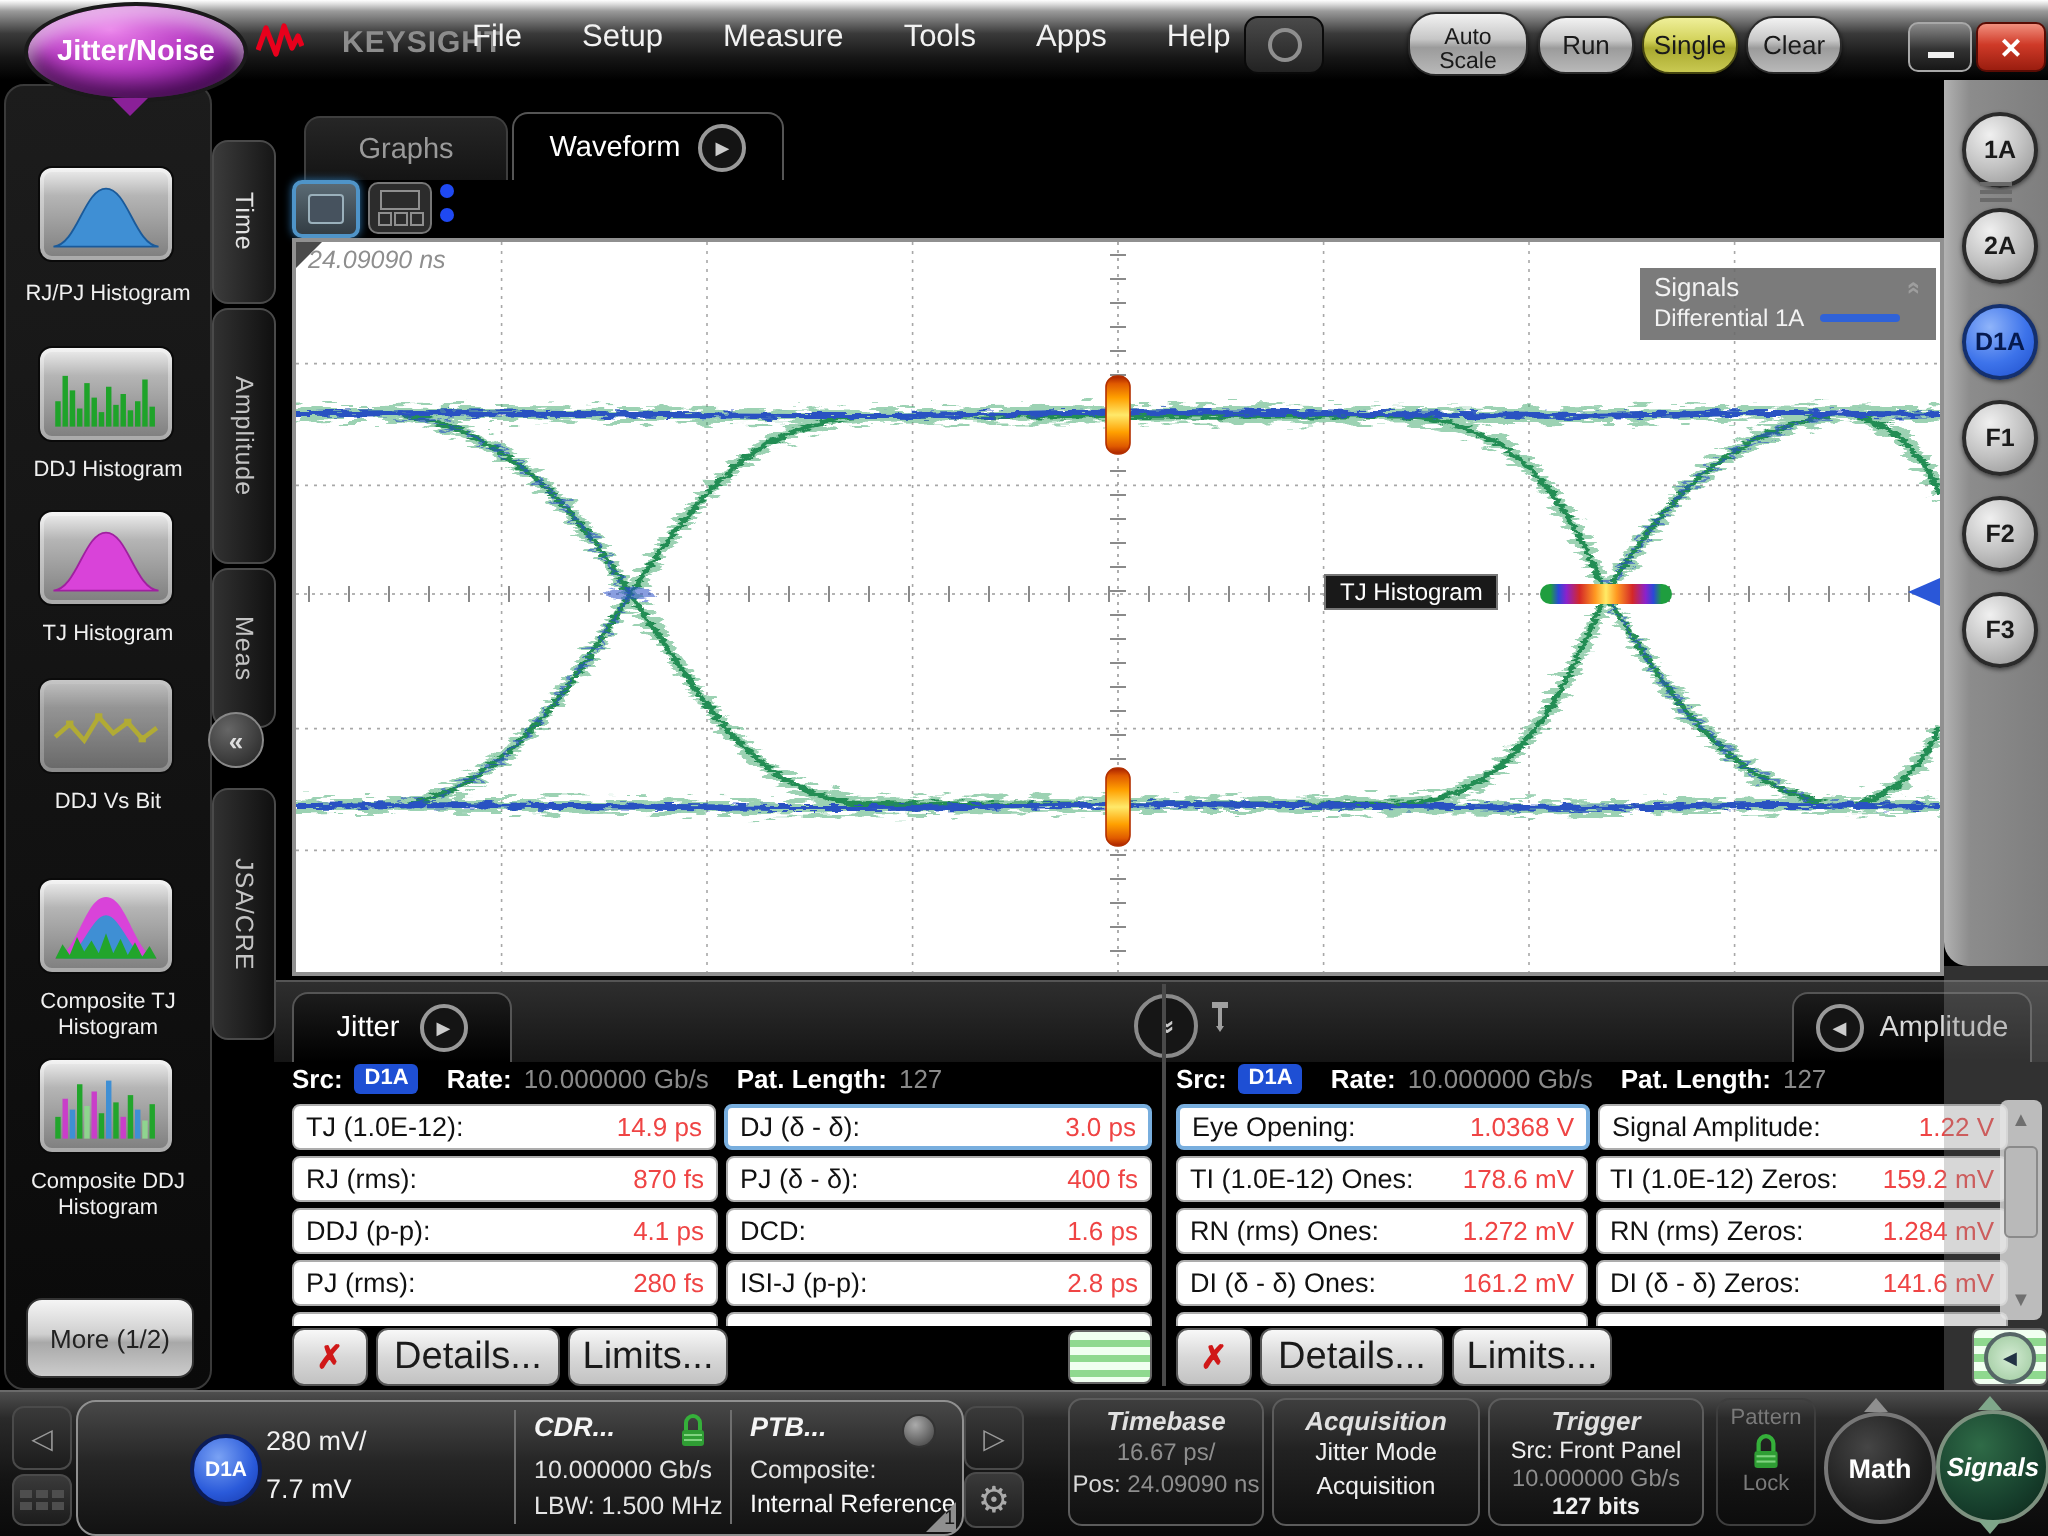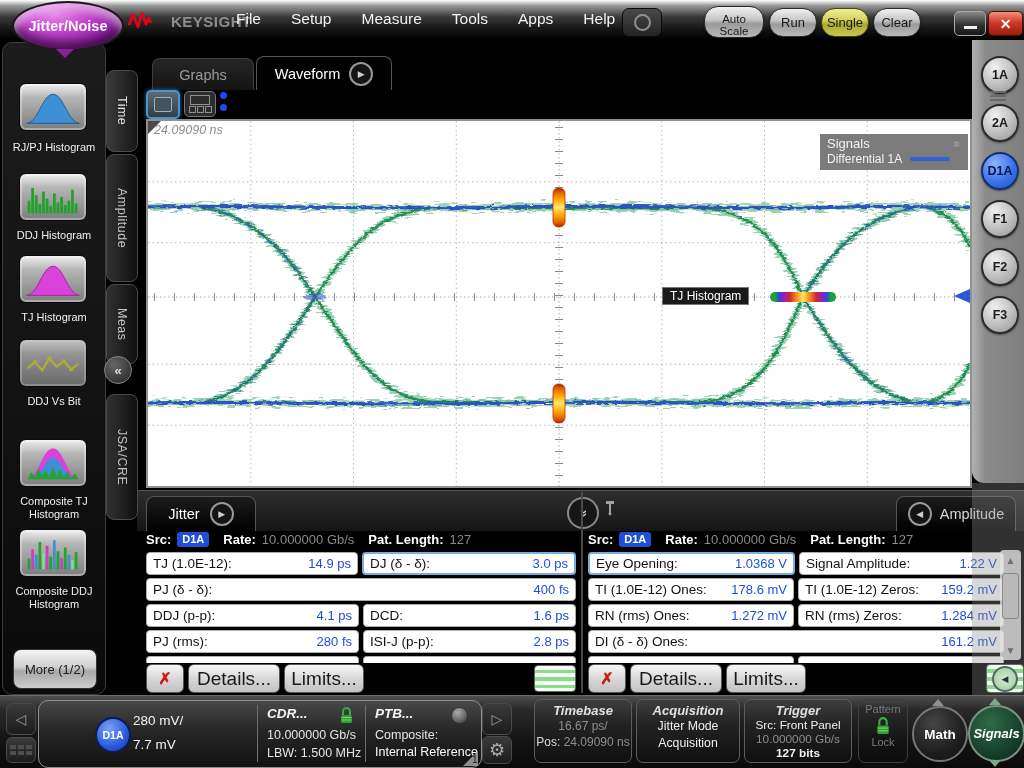--- a/index.html
+++ b/index.html
@@ -72,21 +72,21 @@
   #pin{left:604px;top:500px;}
   #tab-amplitude{left:896px;top:496px;width:118px;height:34px;border-radius:8px 8px 0 0;background:linear-gradient(#1c1c1c,#000);border:1px solid #555;border-bottom:none;color:#d8d8d8;font-size:14.5px;gap:8px;}
   #panel-divider{left:581px;top:492px;width:2px;height:201px;background:#4a4a4a;}
   .srcbar{top:531px;height:17px;display:flex;align-items:center;gap:6px;font-size:13px;color:#fff;}
   .srcbar .lbl{font-weight:bold;}
   .srcbar .badge{background:#1e4fd4;border-radius:3px;padding:0 5px;font-size:11px;font-weight:bold;height:15px;line-height:15px;color:#fff;}
   .srcbar .dim{color:#8a8a8a;}
   .mtable{top:552px;display:flex;flex-direction:column;gap:3px;}
   .mrow{display:flex;gap:4px;height:23px;}
   .mcell{flex:1;background:#fff;border:1px solid #adadad;border-radius:4px;display:flex;align-items:center;justify-content:space-between;padding:0 6px;font-size:13.5px;color:#111;}
-  .mcell .val{color:#1d4ed8;font-size:13px;white-space:nowrap;}
+  .mcell .val{color:#ef4444;font-size:13px;white-space:nowrap;}
   .mcell.sel{border:2px solid #78aede;}
   .sliver{height:7px!important;overflow:hidden;}
   .sliver .mcell{border-radius:4px 4px 0 0;border-bottom:none;}
   .pbtn{background:linear-gradient(180deg,#f8f8f8,#d8d8d8 50%,#c2c2c2);border:1px solid #555;border-radius:6px;color:#1a1a1a;font-size:19px;}
   .xbtn{color:#d01818;font-weight:bold;font-size:16px;}
   .greenstripe{background:linear-gradient(180deg,#f0fff0 0 15%,#8fd98f 15% 30%,#f0fff0 30% 45%,#8fd98f 45% 60%,#f0fff0 60% 75%,#8fd98f 75% 90%,#f0fff0 90%);border:1px solid #666;border-radius:4px;}
 
   
   #strip-top{left:972px;top:40px;width:52px;height:443px;background:linear-gradient(90deg,#b2b2b2,#8c8c8c 25%,#7e7e7e);border-radius:0 0 0 12px;z-index:20;}
   #strip-bottom{left:972px;top:483px;width:52px;height:212px;background:rgba(140,140,140,.35);z-index:20;}
@@ -434,20 +434,24 @@
           <span>TJ (1.0E-12):</span>
           <span class="val">14.9 ps</span>
         </div>
       <div class="mcell sel">
           <span>DJ (δ - δ):</span>
           <span class="val">3.0 ps</span>
         </div>
     </div>
     <div class="mrow">
       <div class="mcell">
+          <span>RJ (rms):</span>
+          <span class="val">870 fs</span>
+        </div>
+      <div class="mcell">
           <span>PJ (δ - δ):</span>
           <span class="val">400 fs</span>
         </div>
     </div>
     <div class="mrow">
       <div class="mcell">
           <span>DDJ (p-p):</span>
           <span class="val">4.1 ps</span>
         </div>
       <div class="mcell">
@@ -499,20 +503,24 @@
         </div>
       <div class="mcell">
           <span>RN (rms) Zeros:</span>
           <span class="val">1.284 mV</span>
         </div>
     </div>
     <div class="mrow">
       <div class="mcell">
           <span>DI (δ - δ) Ones:</span>
           <span class="val">161.2 mV</span>
+        </div>
+      <div class="mcell">
+          <span>DI (δ - δ) Zeros:</span>
+          <span class="val">141.6 mV</span>
         </div>
     </div>
     <div class="mrow sliver">
         <div class="mcell"></div>
         <div class="mcell"></div>
       </div>
   </div>
 
   <div class="abs pbtn xbtn flexc" style="left:146px;top:664px;width:36px;height:27px">✗</div>
   <div class="abs pbtn flexc" style="left:188px;top:664px;width:90px;height:27px">Details...</div>

